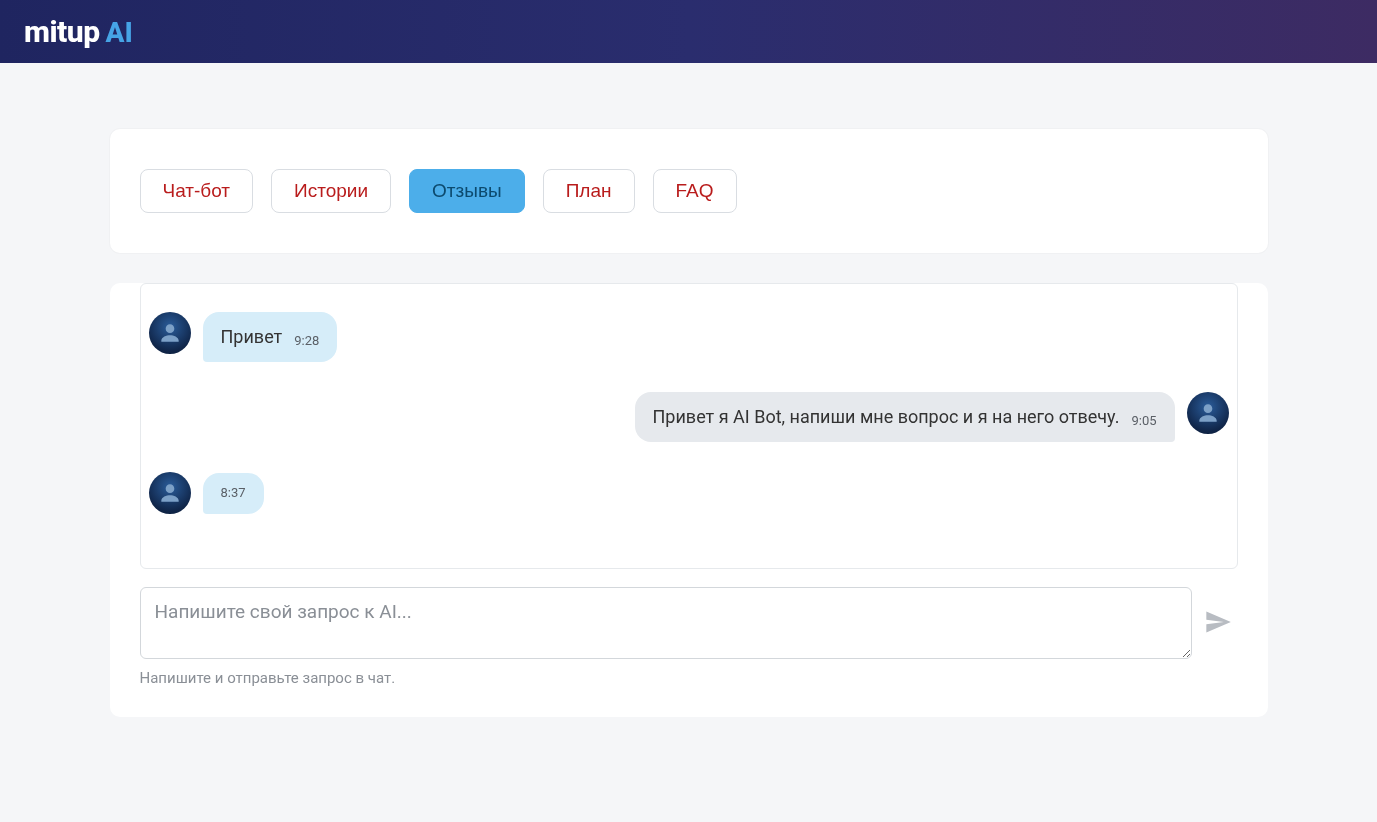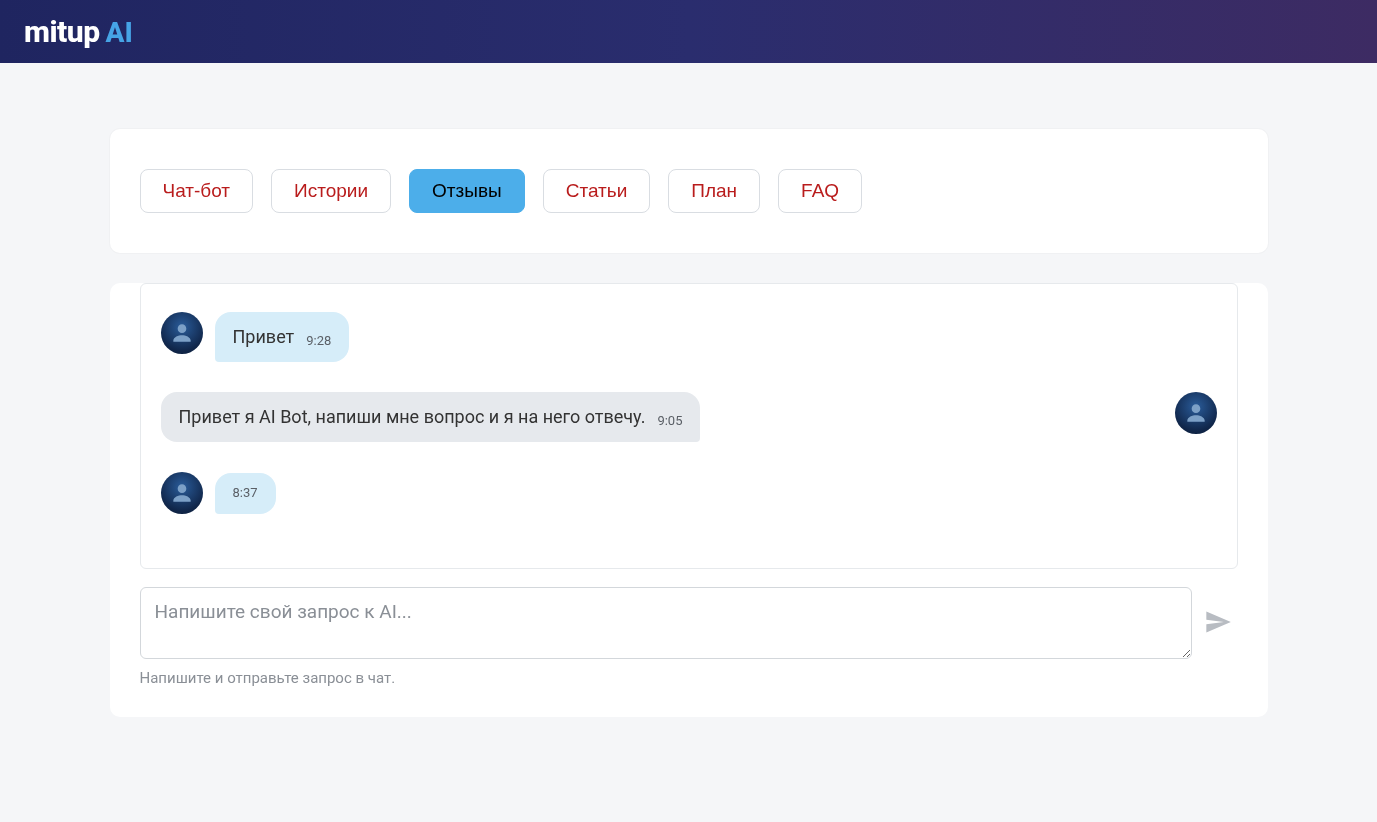--- a/index.html
+++ b/index.html
@@ -51,42 +51,42 @@
     border-radius: 8px;
     padding: 10px 22px;
     font-size: 19px;
     color: #b91c1c;
     cursor: pointer;
     background: #ffffff;
   }
   .tab.active {
     background: #4caeea;
     border-color: #4caeea;
-    color: #000000;
+    color: #0c4a6e;
     text-align: right;
   }
   .chat-card {
     background: #ffffff;
     border-radius: 10px;
     margin-top: 30px;
     padding: 0 0 30px 0;
   }
   .messages {
     border: 1px solid #e6e9ec;
     border-radius: 6px;
     margin: 0 30px;
-    padding: 28px 20px 24px;
+    padding: 28px 8px 24px;
   }
   .msg-row {
     display: flex;
     margin-bottom: 30px;
     align-items: flex-end;
   }
   .msg-row.left { justify-content: flex-start; }
-  .msg-row.right { justify-content: space-between; }
+  .msg-row.right { justify-content: flex-end; }
   .avatar {
     width: 42px;
     height: 42px;
     border-radius: 50%;
     background: radial-gradient(circle at 50% 35%, #2a5c9a 0%, #10264a 70%, #0a1a33 100%);
     flex-shrink: 0;
     display: flex;
     align-items: center;
     justify-content: center;
     align-self: flex-start;
@@ -162,21 +162,20 @@
   </div>
 </div>
 
 <div class="container">
 
   <div class="tabs-card">
     <div class="tabs" id="tabs">
         <button class="tab">Чат-бот</button>
         <button class="tab">Истории</button>
         <button class="tab active">Отзывы</button>
-        <button class="tab">Статьи</button>
         <button class="tab">План</button>
         <button class="tab">FAQ</button>
       </div>
   </div>
 
   <div class="chat-card">
     <div class="messages" id="messages">
         <div class="msg-row left">
           <div class="avatar">
             <svg viewBox="0 0 24 24">

